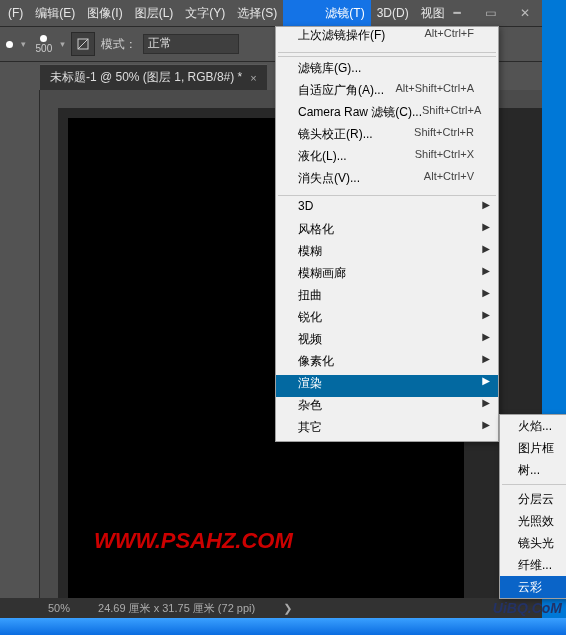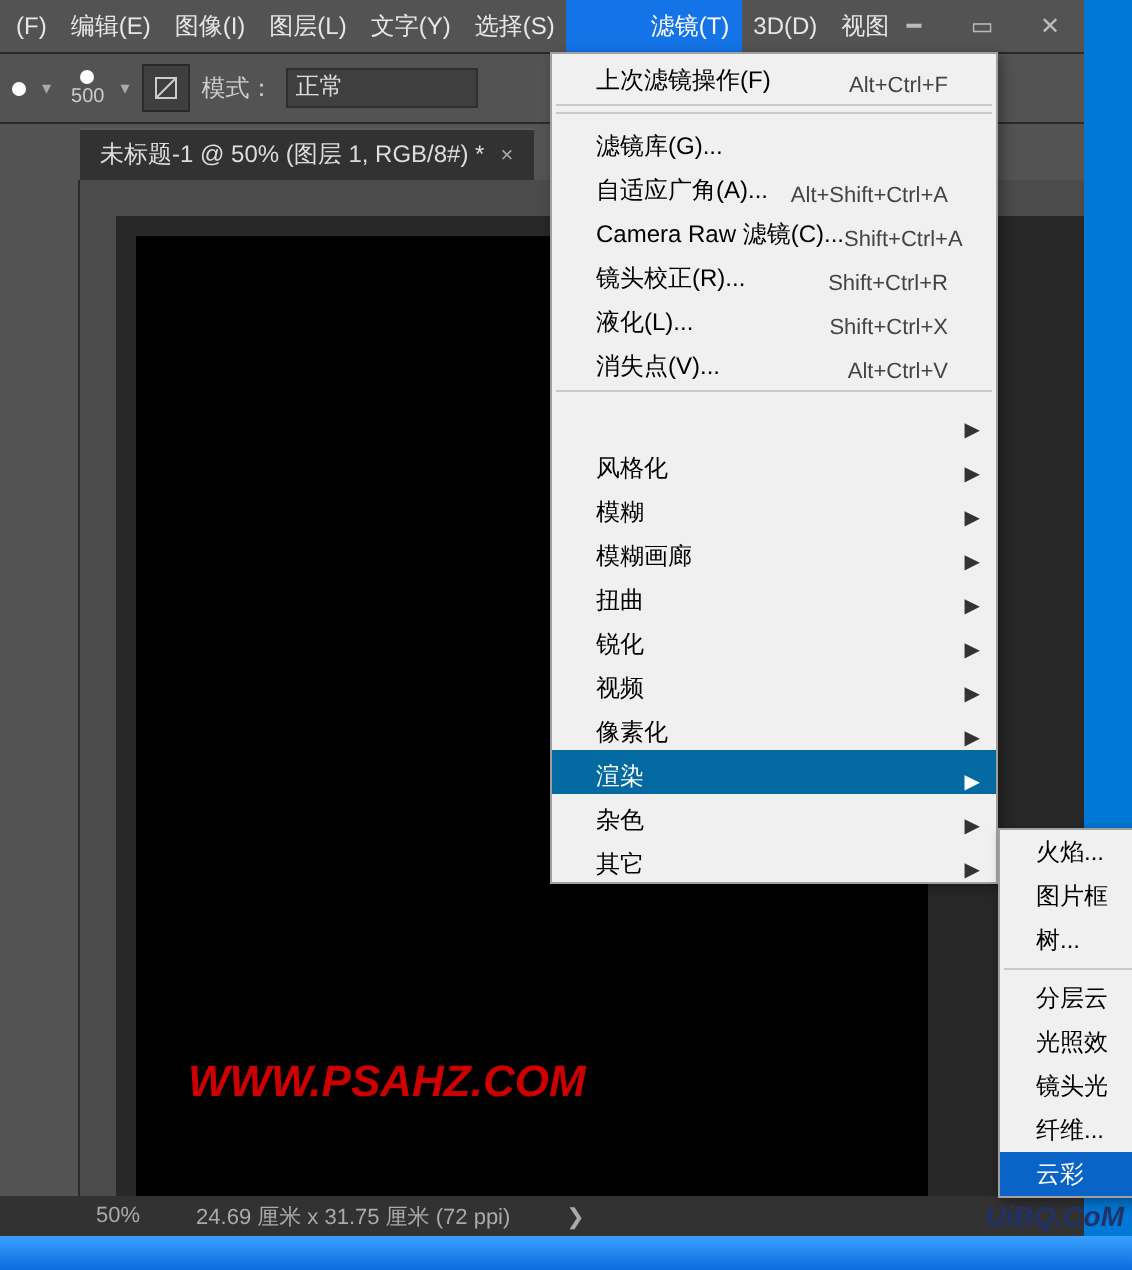--- a/index.html
+++ b/index.html
@@ -21,21 +21,21 @@
 .tab{background:#323232;padding:4px 10px;display:flex;align-items:center;gap:8px;border-top:1px solid #5a5a5a;}
 .tab .x{color:#aaa;font-size:11px;}
 .toolcol{position:absolute;left:0;top:90px;width:40px;bottom:20px;background:#535353;border-right:1px solid #2a2a2a;}
 .ruler-h{position:absolute;left:40px;top:90px;right:0;height:18px;background:#4b4b4b;}
 .ruler-v{position:absolute;left:40px;top:108px;width:18px;bottom:20px;background:#4b4b4b;}
 .canvasarea{position:absolute;left:58px;top:108px;right:0;bottom:20px;background:#282828;}
 .canvas{position:absolute;left:10px;top:10px;width:396px;height:484px;background:#000;}
 .wm{position:absolute;left:26px;bottom:48px;color:#c00;font-weight:bold;font-size:22px;font-style:italic;font-family:"Arial Black",Arial,sans-serif;}
 .status{position:absolute;left:0;bottom:0;height:20px;width:100%;background:#323232;font-size:11px;color:#aaa;display:flex;align-items:center;padding-left:48px;gap:28px;}
 .menu{position:absolute;top:26px;left:275px;width:224px;background:#f0f0f0;border:1px solid #a0a0a0;box-shadow:2px 2px 6px rgba(0,0,0,.35);font-size:12px;color:#000;}
-.menu .row{height:22px;display:flex;align-items:flex-end;padding:0 24px 0 22px;position:relative;white-space:nowrap;}
+.menu .row{height:22px;display:flex;align-items:flex-start;padding:0 24px 0 22px;position:relative;white-space:nowrap;}
 .menu .row .lbl{flex:1;}
 .menu .row .sc{color:#444;font-size:11px;}
 .menu .row .arw{position:absolute;right:8px;font-size:10px;color:#333;}
 .menu .row.hl{background:#0369a1;color:#fff;}
 .menu .row.hl .arw{color:#fff;}
 .menu .sep{height:1px;background:#c8c8c8;margin:3px 2px;}
 .submenu{position:absolute;top:414px;left:499px;width:80px;background:#f0f0f0;border:1px solid #a0a0a0;box-shadow:2px 2px 6px rgba(0,0,0,.35);font-size:12px;color:#000;}
 .submenu .row{height:22px;display:flex;align-items:center;padding:0 8px 0 18px;white-space:nowrap;overflow:hidden;}
 .submenu .row.hl{background:#0a64c8;color:#fff;}
 .submenu .sep{height:1px;background:#c8c8c8;margin:3px 2px;}
@@ -133,20 +133,21 @@
   <div class="row">
       <span class="lbl">液化(L)...</span>
       <span class="sc">Shift+Ctrl+X</span>
     </div>
   <div class="row">
       <span class="lbl">消失点(V)...</span>
       <span class="sc">Alt+Ctrl+V</span>
     </div>
   <div class="sep"></div>
   <div class="row">
+      <span class="lbl">3D</span>
       <span class="arw">▶</span>
     </div>
   <div class="row">
       <span class="lbl">风格化</span>
       <span class="arw">▶</span>
     </div>
   <div class="row">
       <span class="lbl">模糊</span>
       <span class="arw">▶</span>
     </div>

